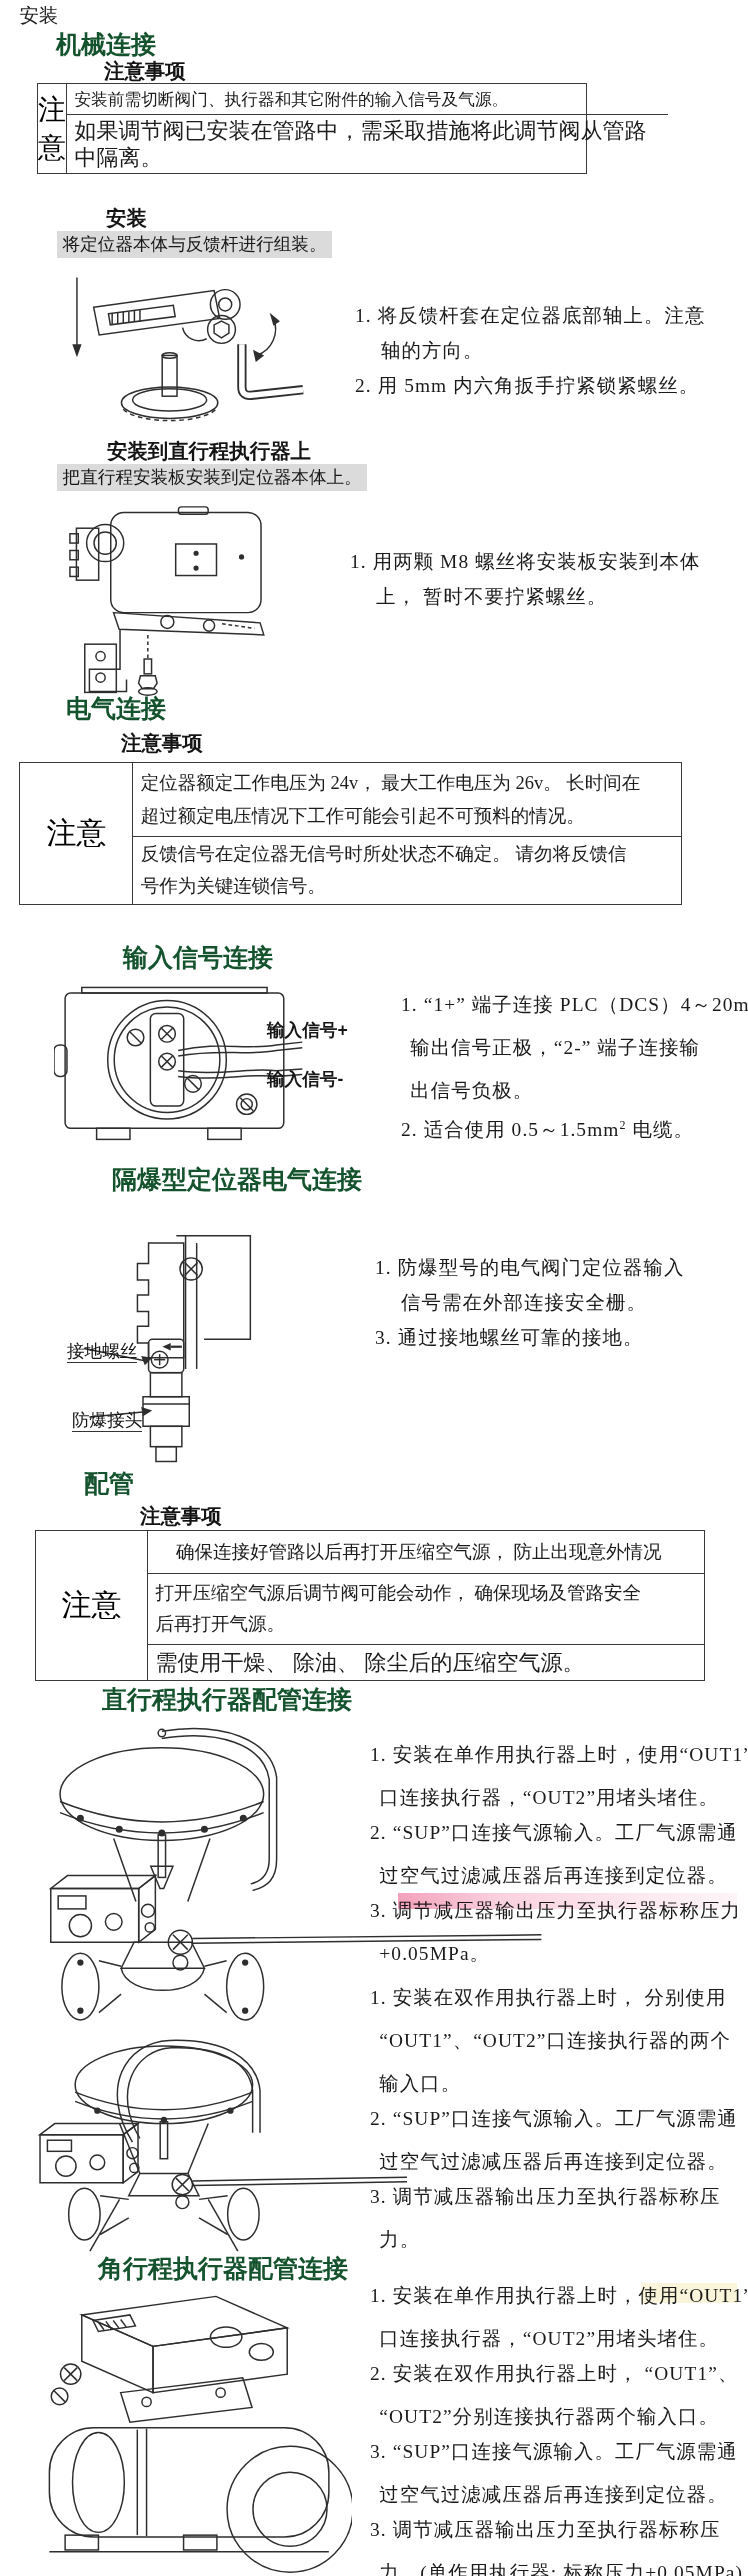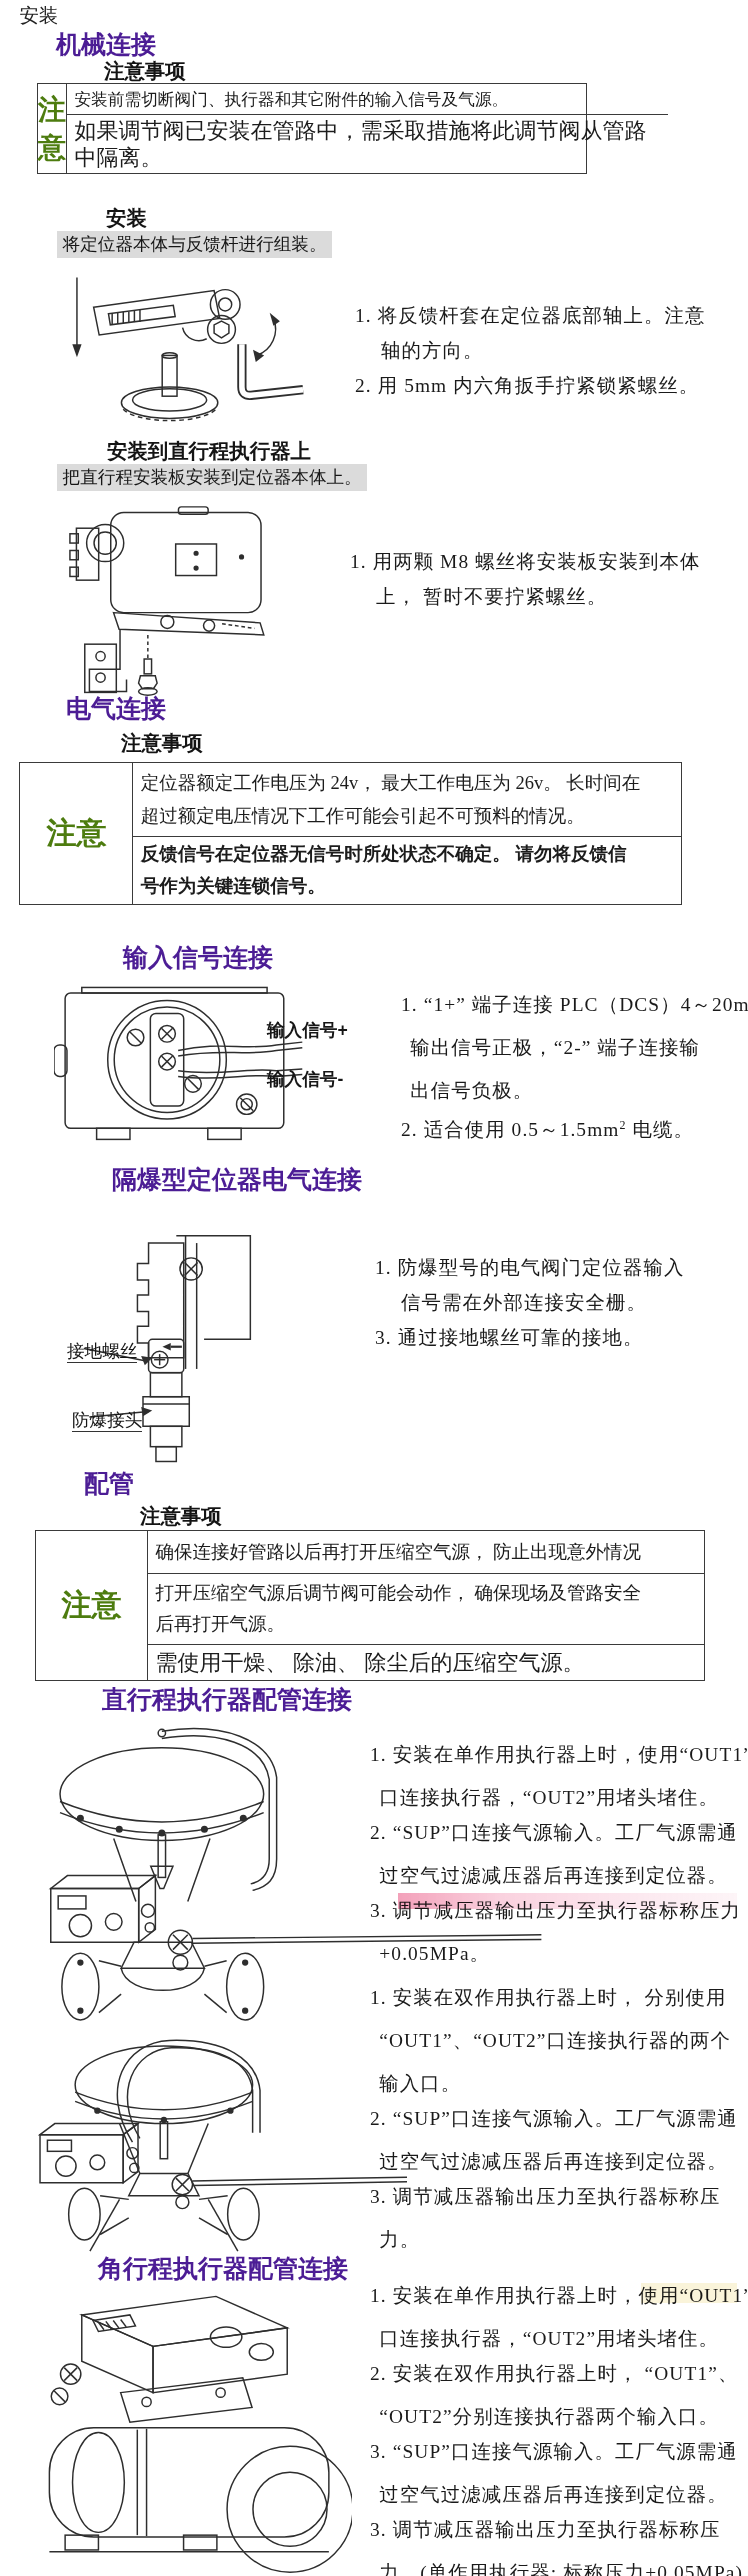--- a/index.html
+++ b/index.html
@@ -1,27 +1,27 @@
 <!DOCTYPE html>
 <html style="font-size:15px"><head>
 <meta charset="utf-8">
 <style>
   html,body{margin:0;padding:0;background:#ffffff;}
   .page{position:relative;width:748px;height:2576px;background:#ffffff;overflow:hidden;
         font-family:"Liberation Serif","DejaVu Serif",serif;color:#1c1c1c;}
   .abs{position:absolute;}
   .h1{font:400 19.4px/24px "Liberation Serif","DejaVu Serif",serif;color:#222;}
-  .h2{font:700 25px/28px "Liberation Sans","DejaVu Sans",sans-serif;color:#4c1d95;}
+  .h2{font:700 25px/28px "Liberation Sans","DejaVu Sans",sans-serif;color:#14532d;}
   .h3{font:700 20.4px/24px "Liberation Sans","DejaVu Sans",sans-serif;color:#141414;}
   .hl{background:#dbdbdb;font:400 17.6px/25px "Liberation Serif","DejaVu Serif",serif;
       padding:0.9px 5.6px;white-space:nowrap;color:#161616;}
   .nbox{display:flex;border:1.9px solid #3a3a3a;box-sizing:border-box;background:#fff;}
   .nlabel{display:flex;align-items:center;justify-content:center;
           border-right:1.4px solid #3a3a3a;
-          font-family:"Liberation Sans","DejaVu Sans",sans-serif;font-weight:700;color:#4d7c0f;}
+          font-family:"Liberation Sans","DejaVu Sans",sans-serif;font-weight:400;color:#000000;}
   .nrows{flex:1;display:flex;flex-direction:column;}
   .nrow{border-bottom:1.4px solid #3a3a3a;box-sizing:border-box;padding:1.9px 22px 1.9px 7.4px;
         font-family:"Liberation Serif","DejaVu Serif",serif;color:#1c1c1c;
         display:flex;flex-direction:column;justify-content:center;}
   .nrow:last-child{border-bottom:none;}
   .ln{white-space:nowrap;}
   .steps{font:400 19.4px/35px "Liberation Serif","DejaVu Serif",serif;color:#1a1a1a;}
   .stepln{white-space:nowrap;letter-spacing:1.1px;}
   .ind{padding-left:26px;}
   .ind2{padding-left:9.3px;margin-top:8px;}
@@ -136,21 +136,21 @@
   <div class="abs h2" style="left:66px;top:694px;">电气连接</div>
   <div class="abs h3" style="left:121px;top:731px;">注意事项</div>
 
   <div class="abs nbox" style="left:19.4px;top:762px;width:663px;height:143px;">
     <div class="nlabel" style="width:112px;font-size:30px;">注意</div>
     <div class="nrows">
       <div class="nrow" style="height:74px;font-size:18.5px;line-height:33px;">
         <span class="ln">定位器额定工作电压为 24v， 最大工作电压为 26v。 长时间在</span>
         <span class="ln">超过额定电压情况下工作可能会引起不可预料的情况。</span>
       </div>
-      <div class="nrow" style="flex:1;font-size:18.5px;line-height:31.5px;font-weight:bold;">
+      <div class="nrow" style="flex:1;font-size:18.5px;line-height:31.5px;">
         <span class="ln">反馈信号在定位器无信号时所处状态不确定。 请勿将反馈信</span>
         <span class="ln">号作为关键连锁信号。</span>
       </div>
     </div>
   </div>
 
   <div class="abs h2" style="left:123px;top:943px;">输入信号连接</div>
 
   <div class="abs" style="left:54px;top:980px;">
     <svg width="252" height="165" viewBox="0 0 272 178" stroke="#2e2e2e" stroke-width="1.6" fill="none">
@@ -227,21 +227,21 @@
     <div class="stepln ind">信号需在外部连接安全栅。</div>
     <div class="stepln">3. 通过接地螺丝可靠的接地。</div>
   </div>
 
   <div class="abs h2" style="left:84px;top:1469px;">配管</div>
   <div class="abs h3" style="left:140px;top:1504px;">注意事项</div>
 
   <div class="abs nbox" style="left:35px;top:1530px;width:670px;height:151px;">
     <div class="nlabel" style="width:111px;font-size:30px;">注意</div>
     <div class="nrows">
-      <div class="nrow" style="height:43px;font-size:18.5px;line-height:28px;">
+      <div class="nrow" style="height:43px;font-size:18.5px;line-height:28px;align-items:center;">
         <span class="ln">确保连接好管路以后再打开压缩空气源， 防止出现意外情况</span>
       </div>
       <div class="nrow" style="height:71px;font-size:18.5px;line-height:31.5px;">
         <span class="ln">打开压缩空气源后调节阀可能会动作， 确保现场及管路安全</span>
         <span class="ln">后再打开气源。</span>
       </div>
       <div class="nrow" style="flex:1;font-size:22px;line-height:28px;">
         <span class="ln">需使用干燥、 除油、 除尘后的压缩空气源。</span>
       </div>
     </div>

